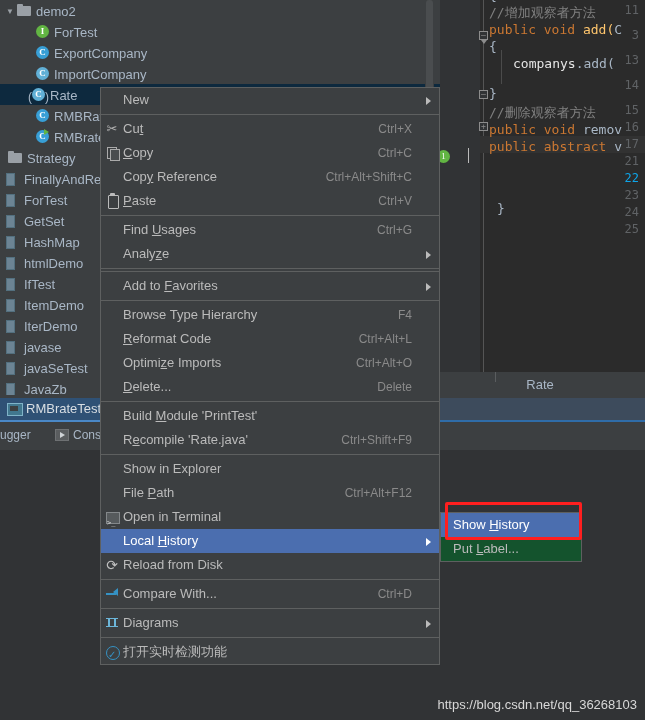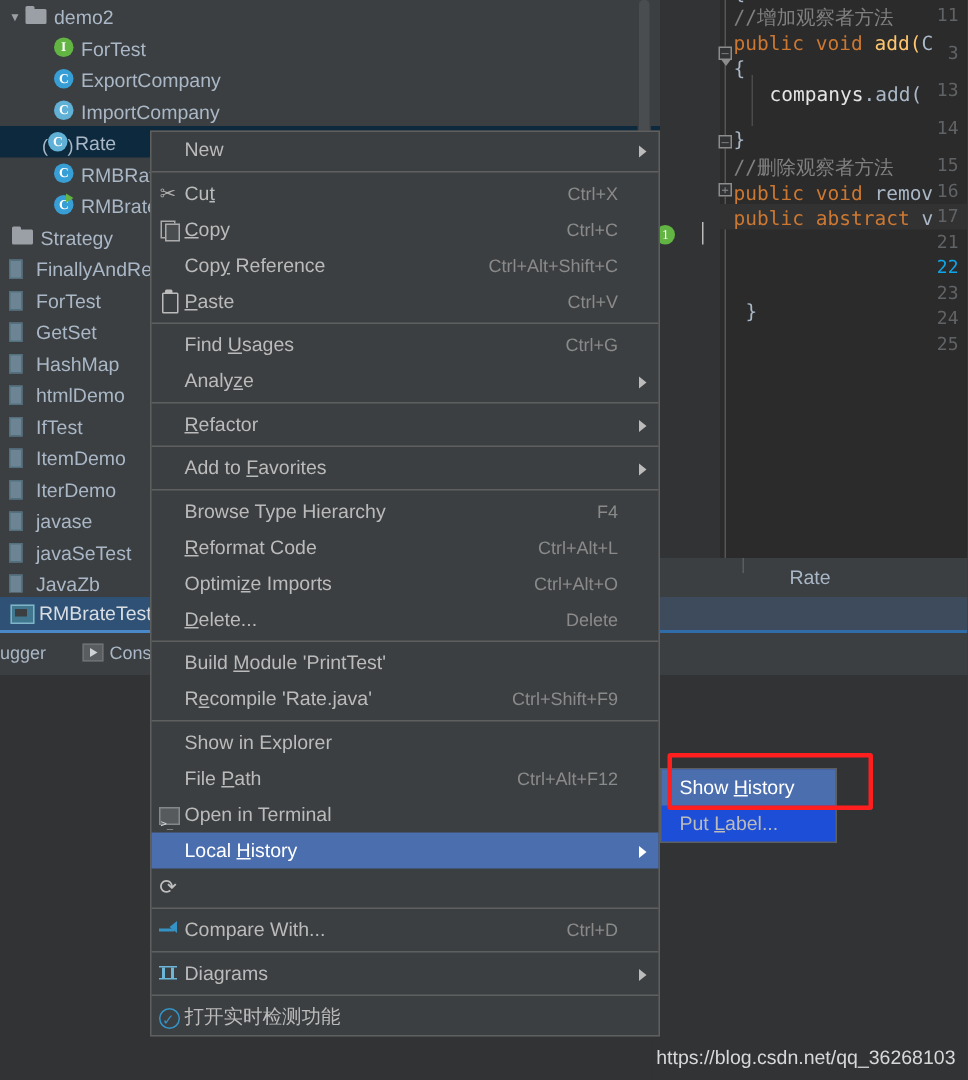--- a/index.html
+++ b/index.html
@@ -170,22 +170,22 @@
   .i-diagram::after{ content:""; position:absolute; left:4px; top:4px; width:2px;height:7px;
         background:#6cb6d9; box-shadow:6px 0 0 #6cb6d9;}
   .i-scan::before{ content:""; position:absolute; left:2px; top:3px; width:12px;height:11px;
         border:1px solid #4a9c4a; background:#2f3a2f;}
   .i-scan::after{ content:"∿"; position:absolute; left:3px; top:0px; color:#6ccf6c; font-size:10px;}
   .i-check::before{ content:""; position:absolute; left:2px; top:2px; width:12px;height:12px;
         border:1.5px solid #3592c4; border-radius:50%;}
   .i-check::after{ content:"✓"; position:absolute; left:4px; top:-1px; color:#3592c4; font-size:10px;}
 
   
-  #submenu { position:absolute; left:440px; top:512px; width:118px;
-             background:#1d4ed8; border:1px solid #5e6060; color:#bbbbbb; font-size:13px; }
+  #submenu { position:absolute; left:440px; top:512px; width:142px;
+             background:#14532d; border:1px solid #5e6060; color:#bbbbbb; font-size:13px; }
   #submenu .mi { height:24px; line-height:24px; }
   #submenu .mi .mlabel { left:12px; }
   #redbox { position:absolute; left:445px; top:502px; width:137px; height:38px;
             border:3px solid #ff1f1f; border-radius:2px; }
 
   
   #watermark { position:absolute; right:8px; bottom:8px; color:#d8d8d8;
                font-size:13px; font-family:"Liberation Sans", sans-serif; }
 </style>
 </head>
@@ -355,24 +355,20 @@
     <div class="mi">
       <span class="mlabel">Find <u>U</u>sages</span>
       <span class="macc">Ctrl+G</span>
     </div>
     <div class="mi">
       <span class="mlabel">Analy<u>z</u>e</span>
       <span class="arrow"></span>
     </div>
     <div class="msep"></div>
 
-    <div class="mi">
-      <span class="mlabel"><u>R</u>efactor</span>
-      <span class="arrow"></span>
-    </div>
     <div class="msep"></div>
 
     <div class="mi">
       <span class="mlabel">Add to <u>F</u>avorites</span>
       <span class="arrow"></span>
     </div>
     <div class="msep"></div>
 
     <div class="mi">
       <span class="mlabel">Browse Type Hierarchy</span>
@@ -413,20 +409,21 @@
       <span class="mlabel">Open in Terminal</span>
     </div>
     <div class="mi hl">
       <span class="mlabel">Local <u>H</u>istory</span>
       <span class="arrow"></span>
     </div>
     <div class="mi">
       <span class="micon">
           <span class="i-reload">⟳</span>
         </span>
+      <span class="mlabel">Reload from Disk</span>
     </div>
     <div class="msep"></div>
 
     <div class="mi">
       <span class="micon i-compare"></span>
       <span class="mlabel">Compare With...</span>
       <span class="macc">Ctrl+D</span>
     </div>
     <div class="msep"></div>
 

